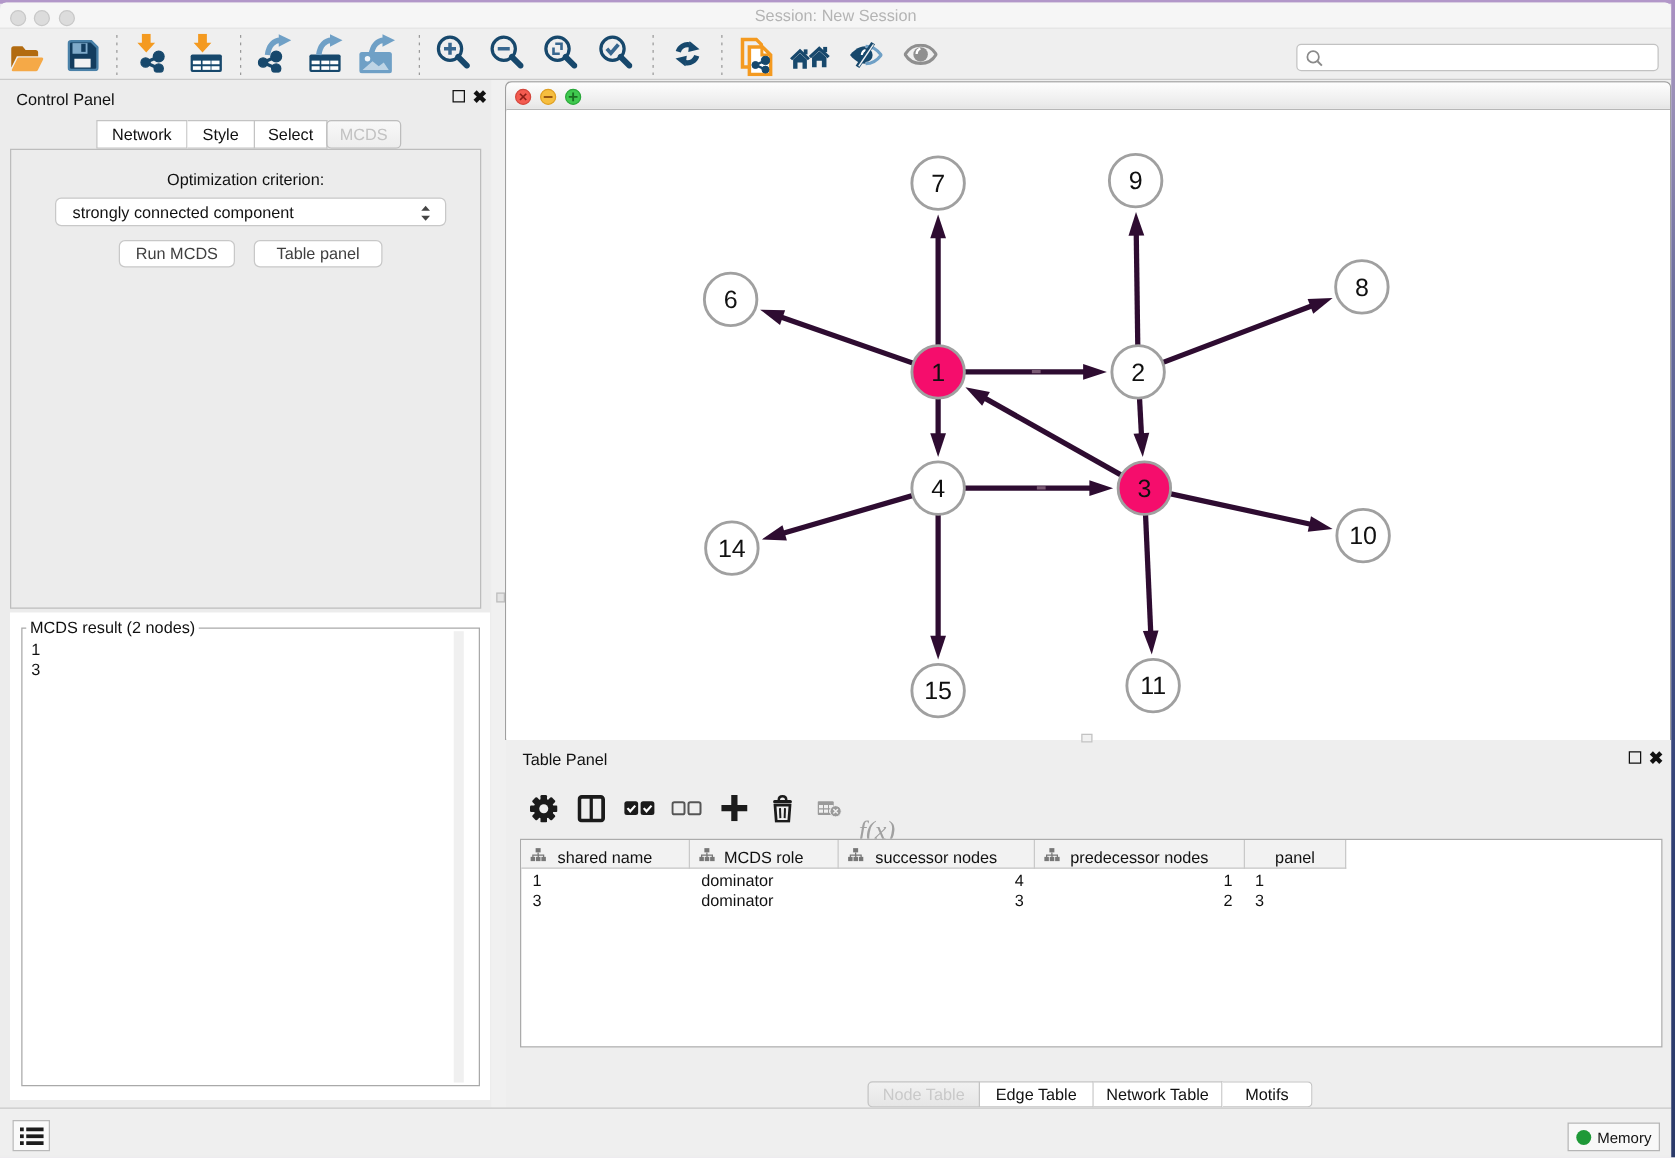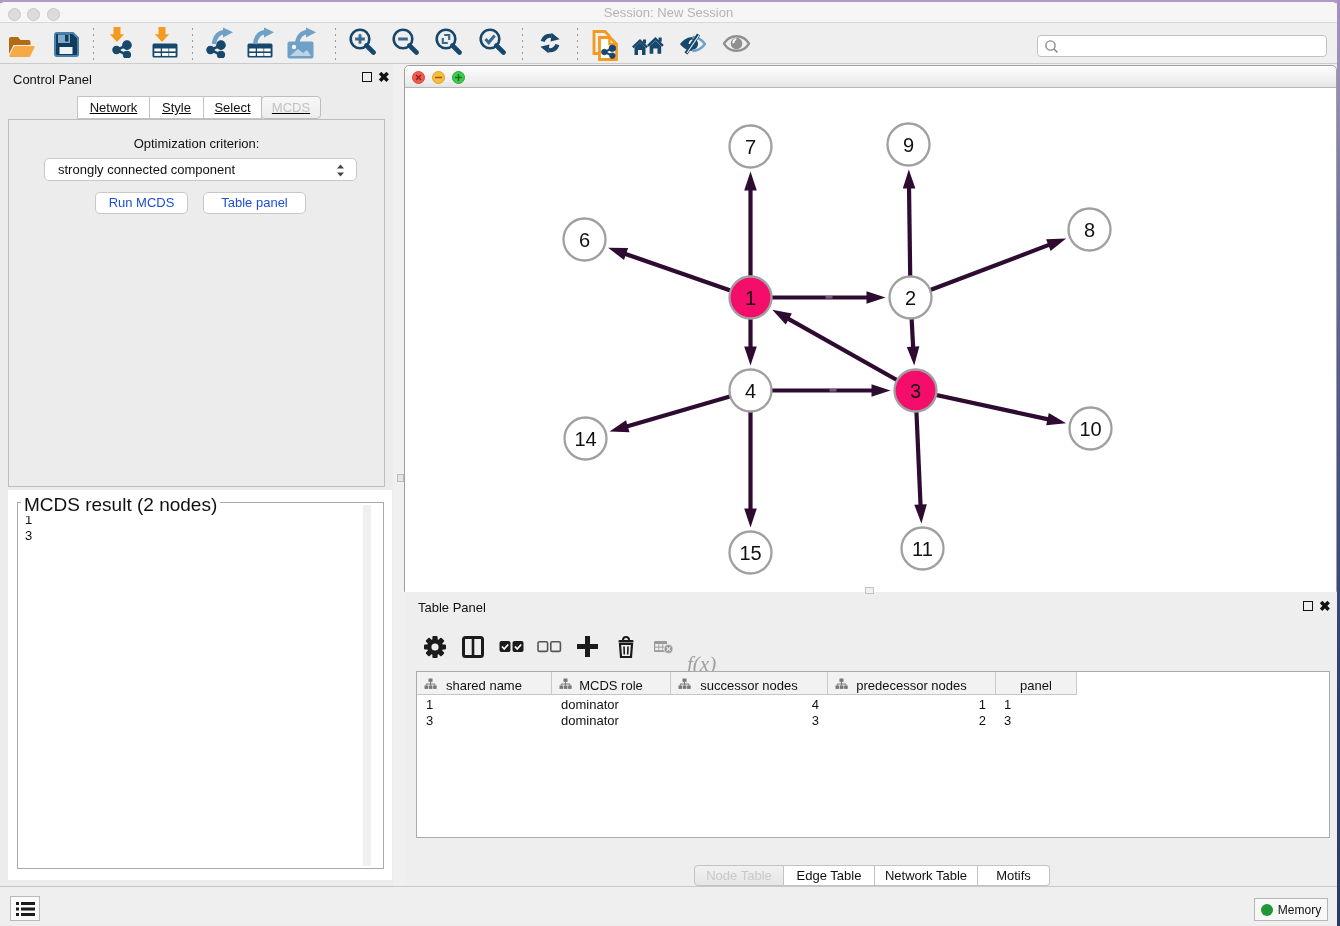--- a/index.html
+++ b/index.html
@@ -19,37 +19,37 @@
   background-image:linear-gradient(#9a9a9a 34%, rgba(0,0,0,0) 0%);
   background-size:1px 6px; background-repeat:repeat-y; }
 .ticon { position:absolute; }
 .searchbox { position:absolute; left:1037px; top:12px; width:290px; height:22px; background:#ffffff;
   border:1px solid #c2c2c2; border-radius:4px; }
 
 .control { position:absolute; left:0; top:62px; width:393px; height:824px; background:#ececec; }
 .cp-title { position:absolute; left:13px; top:8px; font-size:13px; color:#111; }
 .cp-sq { position:absolute; top:8px; width:10px; height:10px; border:1.5px solid #111; background:transparent; }
 .cp-x { position:absolute; top:5px; font-size:14px; font-weight:700; color:#111; }
-.tabs { position:absolute; left:77px; top:32px; height:23px; display:flex;text-decoration:underline; }
+.tabs { position:absolute; left:77px; top:32px; height:23px; display:flex; }
 .tab { height:23px; background:#ffffff; border:1px solid #c3c3c3; border-left:none;
   font-size:13px; color:#111; text-align:center; line-height:21px; }
 .tab.first { border-left:1px solid #c3c3c3; border-radius:0; }
 .tab.mcds { background:linear-gradient(#f8f8f8,#ededed); color:#c2c2c2; border-radius:4px;
   border:1px solid #bdbdbd; margin-left:-1px; }
 .cp-content { position:absolute; left:8px; top:55px; width:377px; height:368px;
   background:#ececec; border:1px solid #bdbdbd; }
 .opt-label { position:absolute; left:0; top:72px; width:100%; text-align:center; font-size:13px; color:#111; }
 .combo { position:absolute; left:44px; top:94px; width:313px; height:23px; background:#fff;
   border:1px solid #c8c8c8; border-radius:5px; font-size:13px; color:#111; line-height:21px; padding-left:13px; }
 .btn { position:absolute; height:22px; background:#ffffff; border:1px solid #c8c8c8; border-radius:5px;
-  font-size:13px; color:#1d4ed8; text-align:center; line-height:20px; }
+  font-size:13px; color:#404040; text-align:center; line-height:20px; }
 .result-panel { position:absolute; left:8px; top:426px; width:384px; height:390px; background:#ffffff; }
 .result-box { position:absolute; left:9px; top:12px; width:367px; height:367px;
   border:1px solid #a9a9a9; background:#fff; }
-.result-label { position:absolute; left:13px; top:4px; background:#fff; padding:0 3px; font-size:19px; color:#111; }
+.result-label { position:absolute; left:13px; top:4px; background:#fff; padding:0 3px; font-size:13px; color:#111; }
 .result-text { position:absolute; left:7px; top:9px; font-size:13px; color:#111; line-height:16px; }
 .result-scroll { position:absolute; right:12px; top:2px; width:8px; height:361px; background:#f0f0f0; }
 
 .divider { position:absolute; left:393px; top:62px; width:12px; height:824px; background:#f0f0f0; }
 .divider .grip { position:absolute; left:4px; top:410px; width:7px; height:8px; background:#e4e4e4;
   border:1px solid #bdbdbd; }
 
 .netframe { position:absolute; left:404px; top:63px; width:933px; height:527px; background:#ffffff;
   border:1px solid #9f9f9f; border-radius:5px 5px 0 0; }
 .net-titlebar { position:absolute; left:0; top:0; width:100%; height:22px;

